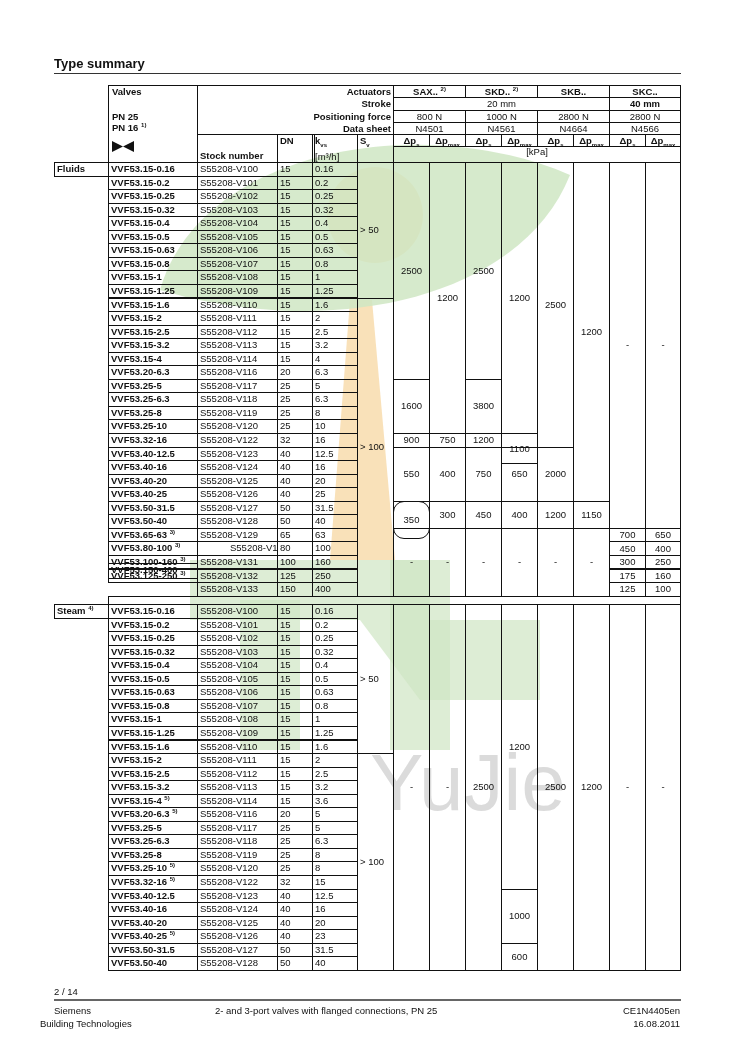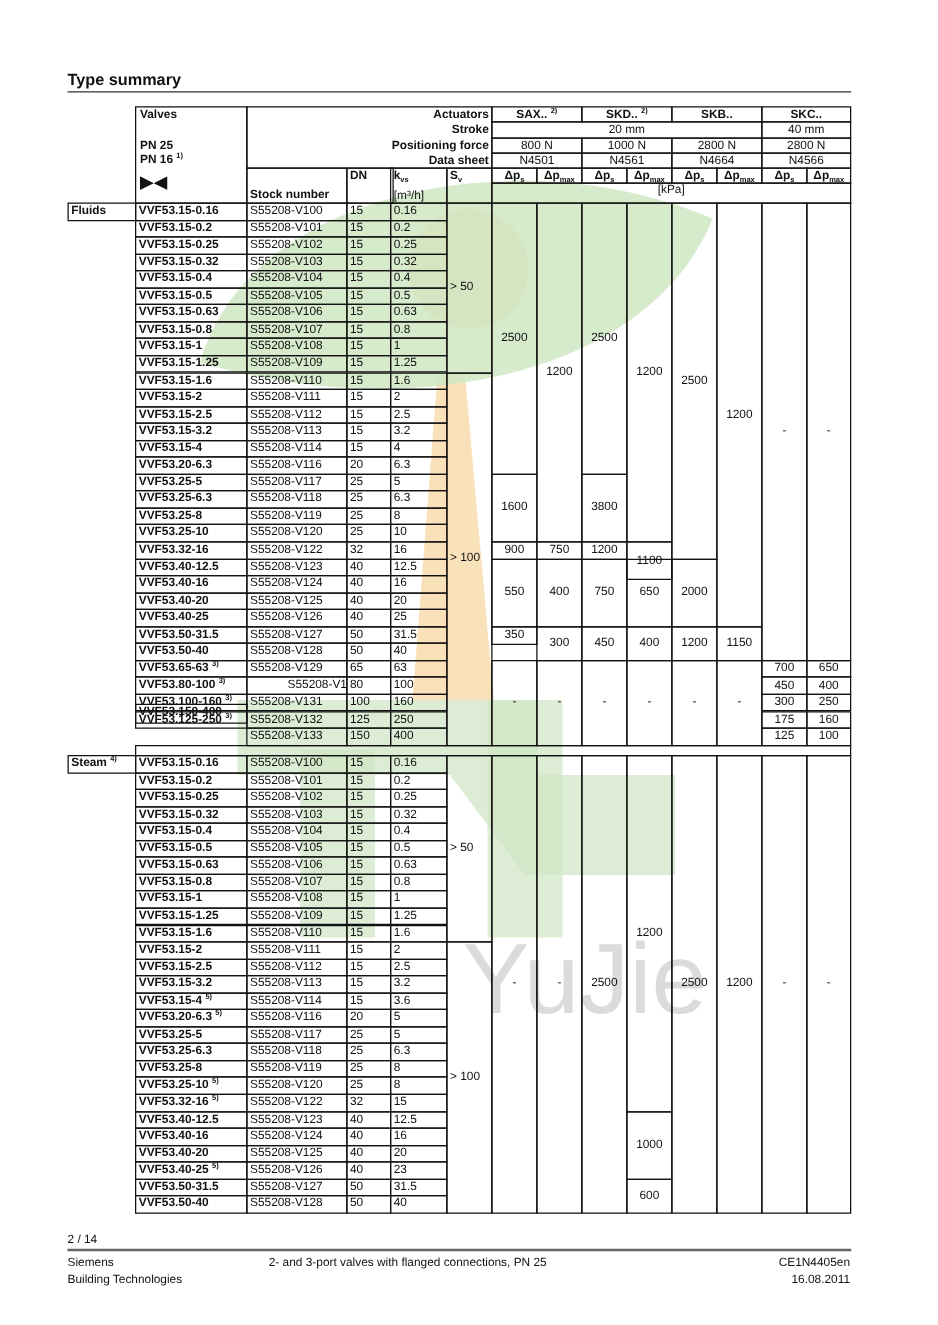--- a/index.html
+++ b/index.html
@@ -58,21 +58,21 @@
     <div class="cell b c" style="left: 465px; top: 85px; width: 73px; height: 13.3px;"><span>SKD..</span> <sup>2)</sup></div>
     <div class="cell c" style="left: 465px; top: 109.6px; width: 73px; height: 13.3px;">1000 N</div>
     <div class="cell c" style="left: 465px; top: 121.9px; width: 73px; height: 13.3px;">N4561</div>
     <div class="cell b c" style="left: 537px; top: 85px; width: 73px; height: 13.3px;"><span>SKB..</span></div>
     <div class="cell c" style="left: 537px; top: 109.6px; width: 73px; height: 13.3px;">2800 N</div>
     <div class="cell c" style="left: 537px; top: 121.9px; width: 73px; height: 13.3px;">N4664</div>
     <div class="cell b c" style="left: 609px; top: 85px; width: 72px; height: 13.3px;"><span>SKC..</span></div>
     <div class="cell c" style="left: 609px; top: 109.6px; width: 72px; height: 13.3px;">2800 N</div>
     <div class="cell c" style="left: 609px; top: 121.9px; width: 72px; height: 13.3px;">N4566</div>
     <div class="cell c" style="left: 393px; top: 97.3px; width: 217px; height: 13.3px;">20 mm</div>
-    <div class="cell c" style="left: 609px; top: 97.3px; width: 72px; height: 13.3px;">40 mm</div>
+    <div class="cell c" style="left: 609px; top: 97.3px; width: 72px; height: 13.3px; font-weight: bold;">40 mm</div>
     <div class="cell b" style="left: 197px; top: 134.2px; width: 81px; height: 28.8px;">
       <div style="position:absolute;bottom:0">Stock number</div>
     </div>
     <div class="cell b" style="left: 277px; top: 134.2px; width: 38px; height: 28.8px;">DN</div>
     <div class="cell b" style="left: 312px; top: 134.2px; width: 46px; height: 28.8px;">
       <div style="line-height:11px"><span>k</span><sub style="font-size:6px">vs</sub></div>
       <div style="font-weight:normal;line-height:11px">[m³/h]</div>
     </div>
     <div class="cell b" style="left: 357px; top: 134.2px; width: 37px; height: 28.8px;"><span>S</span><sub style="font-size:6px">v</sub></div>
     <div class="cell b c" style="left: 393px; top: 134.2px; width: 37px; height: 13px;"><span>Δp</span><sub style="font-size:6px">s</sub></div>
@@ -227,21 +227,21 @@
     <div class="cell vcc" style="left: 465px; top: 378.8px; width: 37px; height: 55.2px;">3800</div>
     <div class="cell vcc" style="left: 393px; top: 433px; width: 37px; height: 14.55px;">900</div>
     <div class="cell vcc" style="left: 429px; top: 433px; width: 37px; height: 14.55px;">750</div>
     <div class="cell vcc" style="left: 465px; top: 433px; width: 37px; height: 14.55px;">1200</div>
     <div class="cell vcc" style="left: 501px; top: 433px; width: 37px; height: 31px;">1100</div>
     <div class="cell vcc" style="left: 393px; top: 446.55px; width: 37px; height: 55.2px;">550</div>
     <div class="cell vcc" style="left: 429px; top: 446.55px; width: 37px; height: 55.2px;">400</div>
     <div class="cell vcc" style="left: 465px; top: 446.55px; width: 37px; height: 55.2px;">750</div>
     <div class="cell vcc" style="left: 501px; top: 446.55px; width: 37px; height: 55.2px;">650</div>
     <div class="cell vcc" style="left: 537px; top: 446.55px; width: 37px; height: 55.2px;">2000</div>
-    <div class="cell vcc" style="left: 393px; top: 500.75px; width: 37px; height: 15px;">350</div>
+    <div class="cell vcc" style="left: 393px; top: 500.75px; width: 37px; height: 38px; border-radius: 11px;">350</div>
     <div class="cell vcc" style="left: 429px; top: 500.75px; width: 37px; height: 28.1px;">300</div>
     <div class="cell vcc" style="left: 465px; top: 500.75px; width: 37px; height: 28.1px;">450</div>
     <div class="cell vcc" style="left: 501px; top: 500.75px; width: 37px; height: 28.1px;">400</div>
     <div class="cell vcc" style="left: 537px; top: 500.75px; width: 37px; height: 28.1px;">1200</div>
     <div class="cell vcc" style="left: 573px; top: 500.75px; width: 37px; height: 28.1px;">1150</div>
     <div class="cell vcc" style="left: 393px; top: 527.85px; width: 37px; height: 68.75px;">-</div>
     <div class="cell vcc" style="left: 429px; top: 527.85px; width: 37px; height: 68.75px;">-</div>
     <div class="cell vcc" style="left: 465px; top: 527.85px; width: 37px; height: 68.75px;">-</div>
     <div class="cell vcc" style="left: 501px; top: 527.85px; width: 37px; height: 68.75px;">-</div>
     <div class="cell vcc" style="left: 537px; top: 527.85px; width: 37px; height: 68.75px;">-</div>
@@ -376,16 +376,16 @@
     <div class="cell vcc" style="left: 501px; top: 942.75px; width: 37px; height: 28.1px;">600</div>
     <div class="cell vcc" style="left: 537px; top: 604px; width: 37px; height: 366.85px;">2500</div>
     <div class="cell vcc" style="left: 573px; top: 604px; width: 37px; height: 366.85px;">1200</div>
     <div class="cell vcc" style="left: 609px; top: 604px; width: 37px; height: 366.85px;">-</div>
     <div class="cell vcc" style="left: 645px; top: 604px; width: 36px; height: 366.85px;">-</div>
   </div>
 
 <div class="abs footer" style="left:54px;top:986px">2 / 14</div>
 <div class="abs rule" style="top:999px;height:1.5px;background:#666"></div>
 <div class="abs footer" style="left:54px;top:1005px">Siemens</div>
-<div class="abs footer" style="left:54px;top:1018px">Building Technologies</div>
+<div class="abs footer" style="left:40px;top:1018px">Building Technologies</div>
 <div class="abs footer" style="left:215px;top:1005px">2- and 3-port valves with flanged connections, PN 25</div>
 <div class="abs footer r" style="right:70px;top:1005px">CE1N4405en</div>
 <div class="abs footer r" style="right:70px;top:1018px">16.08.2011</div>
 
 </body></html>

